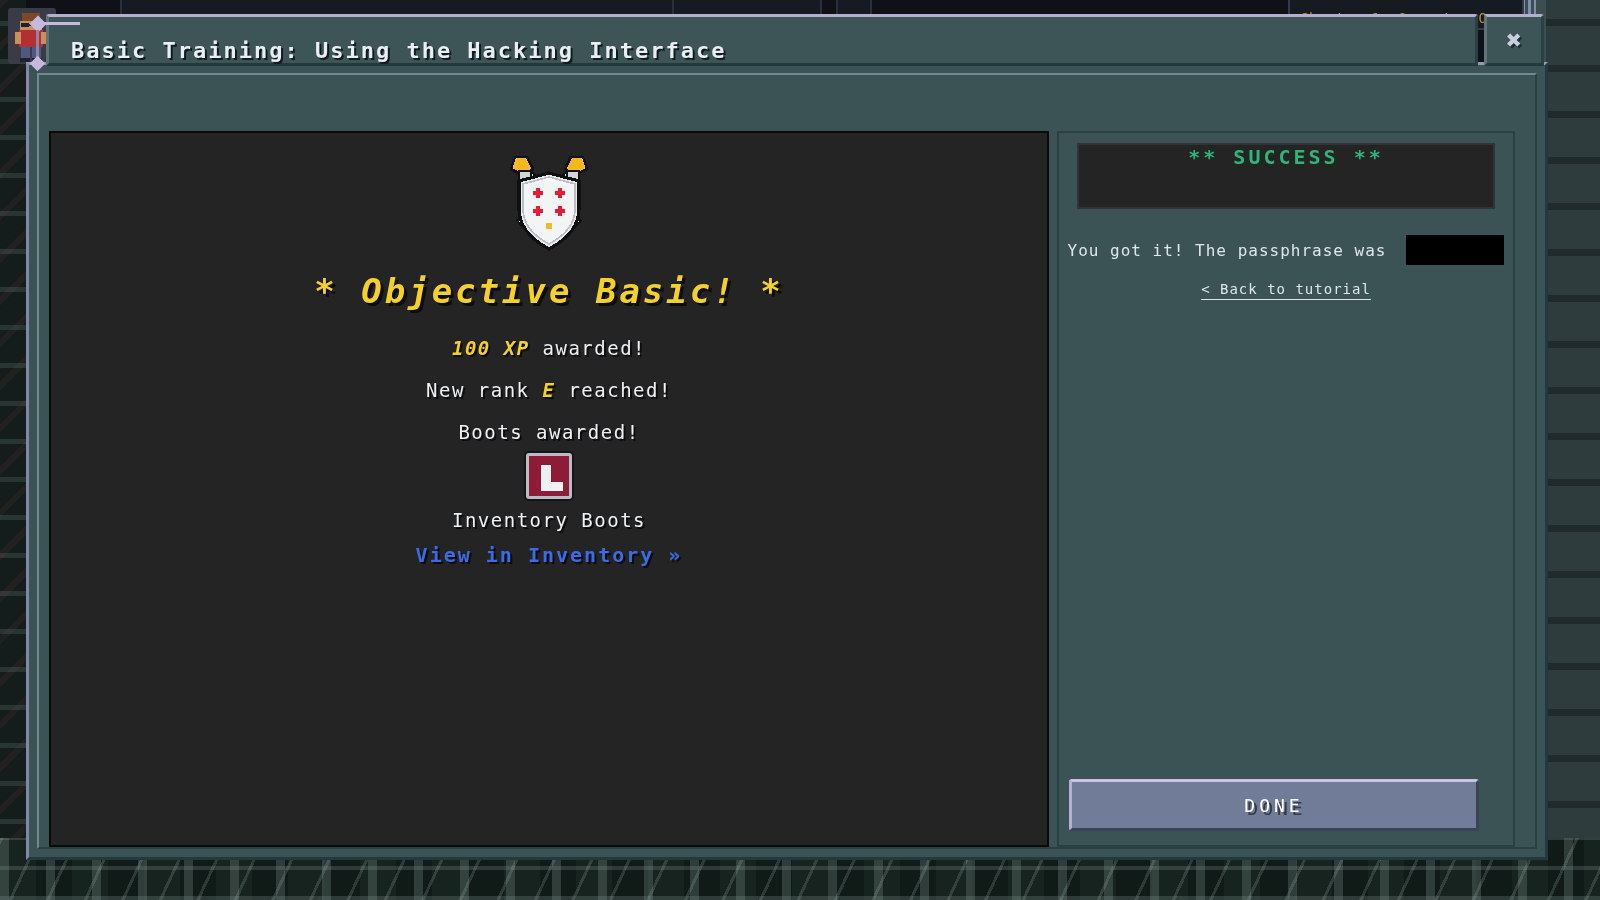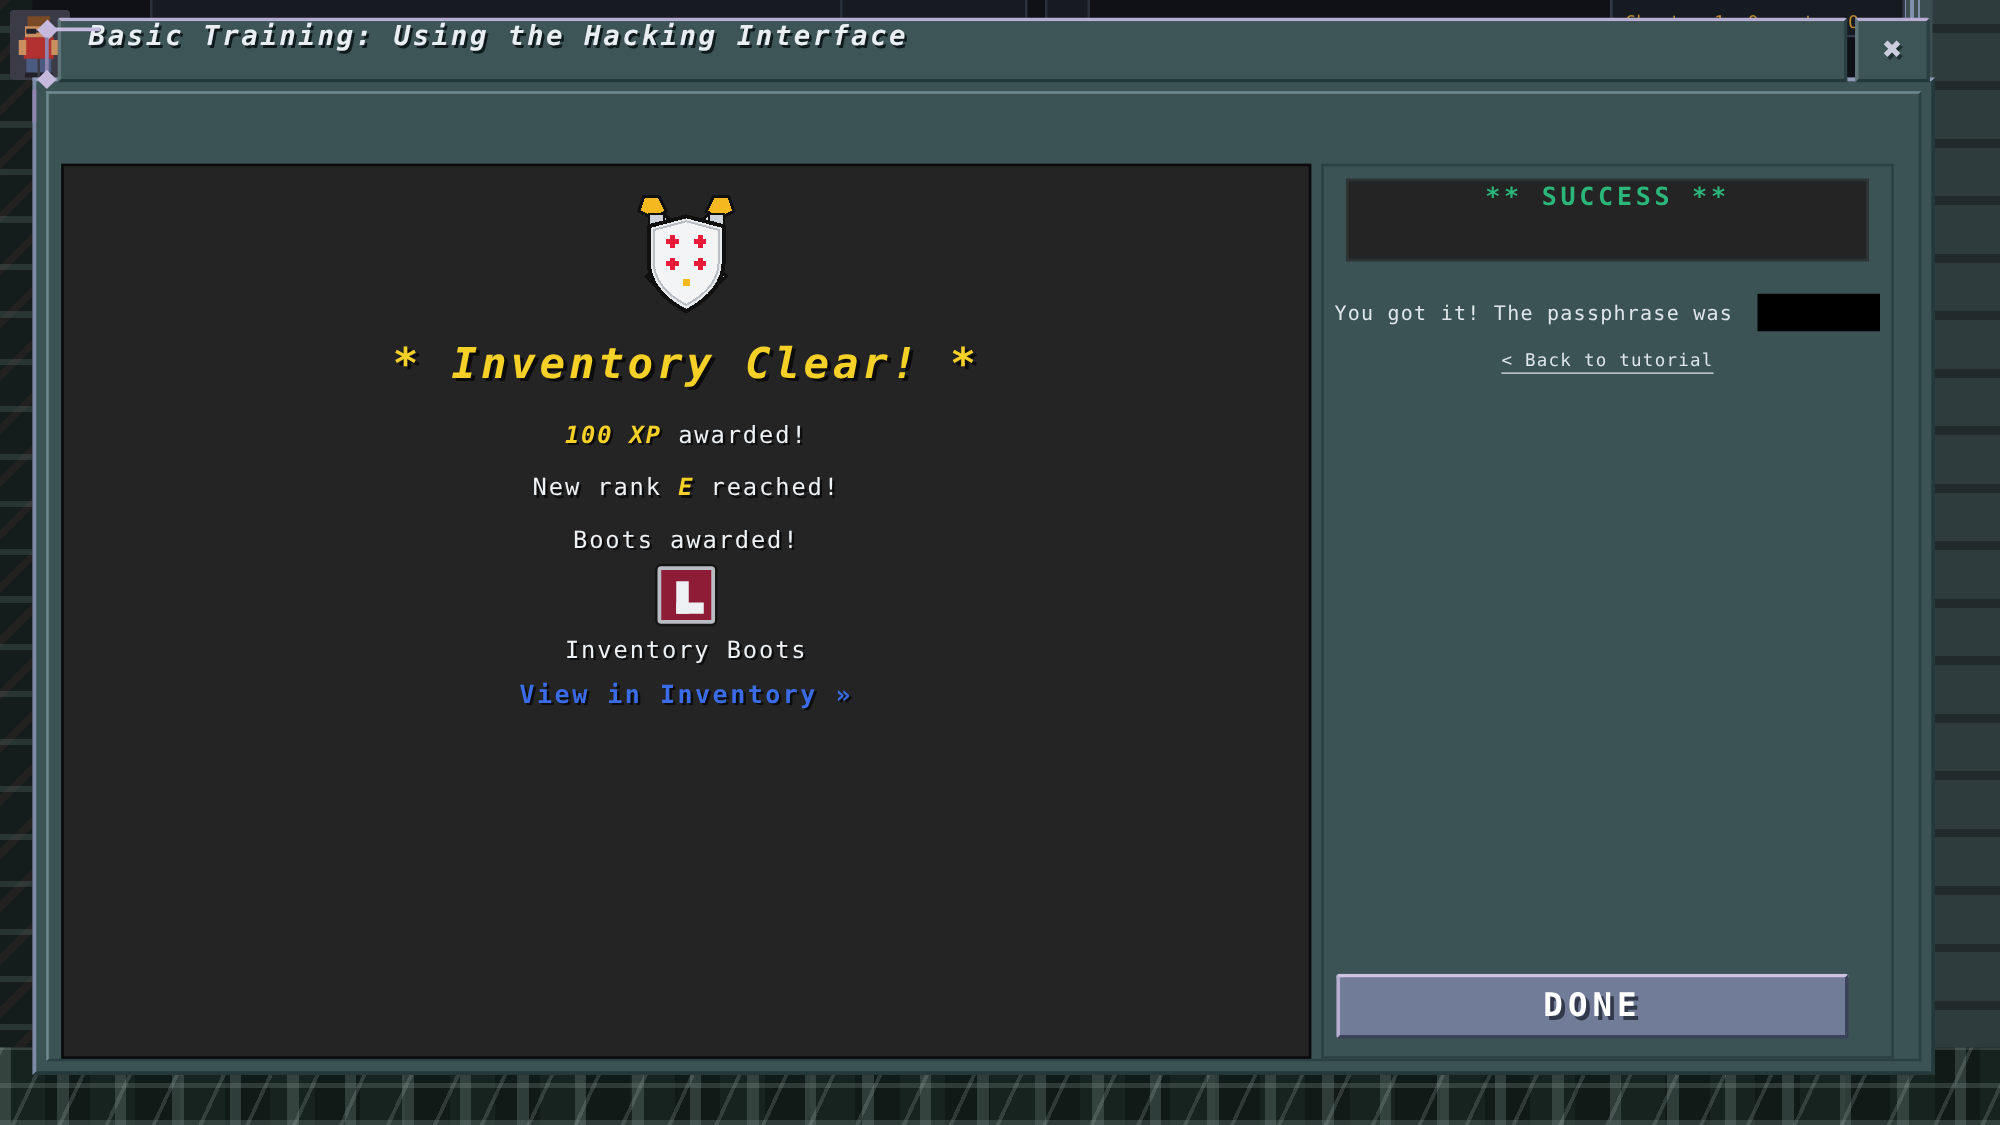--- a/index.html
+++ b/index.html
@@ -166,22 +166,21 @@
     position: absolute;
     left: 20px; top: 0;
     width: 1432px; height: 52px;
     background: #3e5558;
     border-top: 3px solid #b6aed2;
     border-left: 3px solid #5e7478;
     border-right: 3px solid #2a4044;
     border-bottom: 3px solid #24393c;
     border-radius: 3px 3px 0 0;
     display: flex;
-    align-items: flex-start;
-    font-style: italic;
+    align-items: flex-end;
   }
   #title-text {
     margin-left: 22px;
     font-size: 22px;
     font-weight: bold;
     color: #e9eef3;
     letter-spacing: 2px;
     text-shadow: 2px 2px 0 #101b1d;
     white-space: nowrap;
   }
@@ -365,22 +364,22 @@
     border-left: 3px solid #b8aed0;
     border-right: 3px solid #3b4358;
     border-bottom: 3px solid #3b4358;
     border-radius: 3px;
     display: flex;
     align-items: center;
     justify-content: center;
     cursor: pointer;
   }
   #done-label {
-    font-size: 26px;
-    font-weight: bold;
+    font-size: 18px;
+    font-weight: normal;
     color: #ffffff;
     letter-spacing: 4px;
     text-shadow: 3px 3px 0 #31384a;
   }
 </style>
 </head>
 <body>
 
 <div id="bg-root">
   <div id="bg-left-wall"></div>
@@ -450,21 +449,21 @@
                   <rect x="34.5" y="19.5" width="2" height="5"></rect>
                 <rect x="22" y="30" width="5" height="2"></rect>
                   <rect x="23.5" y="28.5" width="2" height="5"></rect>
                 <rect x="33" y="30" width="5" height="2"></rect>
                   <rect x="34.5" y="28.5" width="2" height="5"></rect>
               </g>
               <rect x="28.5" y="37" width="3" height="3" fill="#f5b81e"></rect>
             </svg>
           </div>
 
-          <div id="objective-clear">* Inventory Clear! *</div>
+          <div id="objective-clear">* Objective Basic! *</div>
 
           <div id="xp-line" class="line-row">
             <span class="hl">100 XP</span>
             <span>awarded!</span>
           </div>
 
           <div id="rank-line" class="line-row">
             <span>New rank</span>
             <span class="hl">E</span>
             <span>reached!</span>

